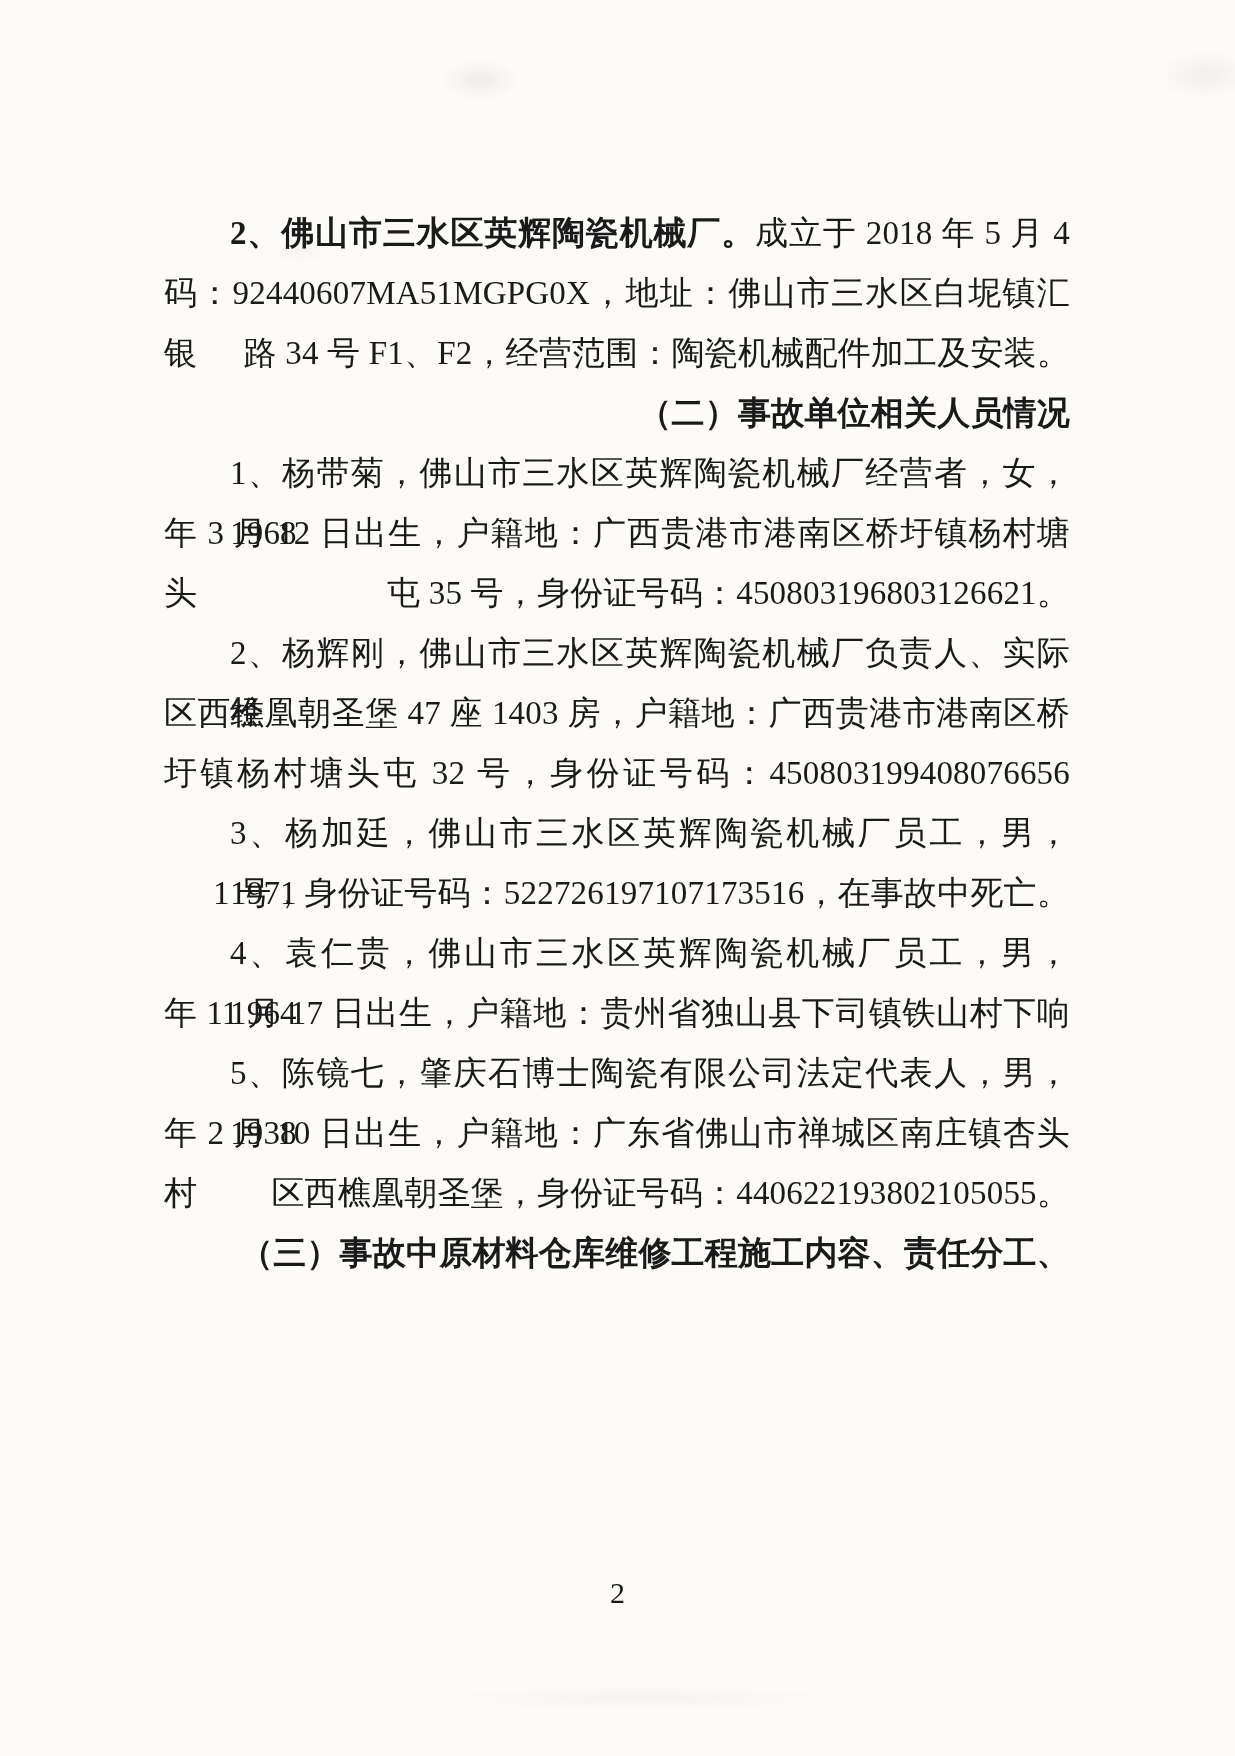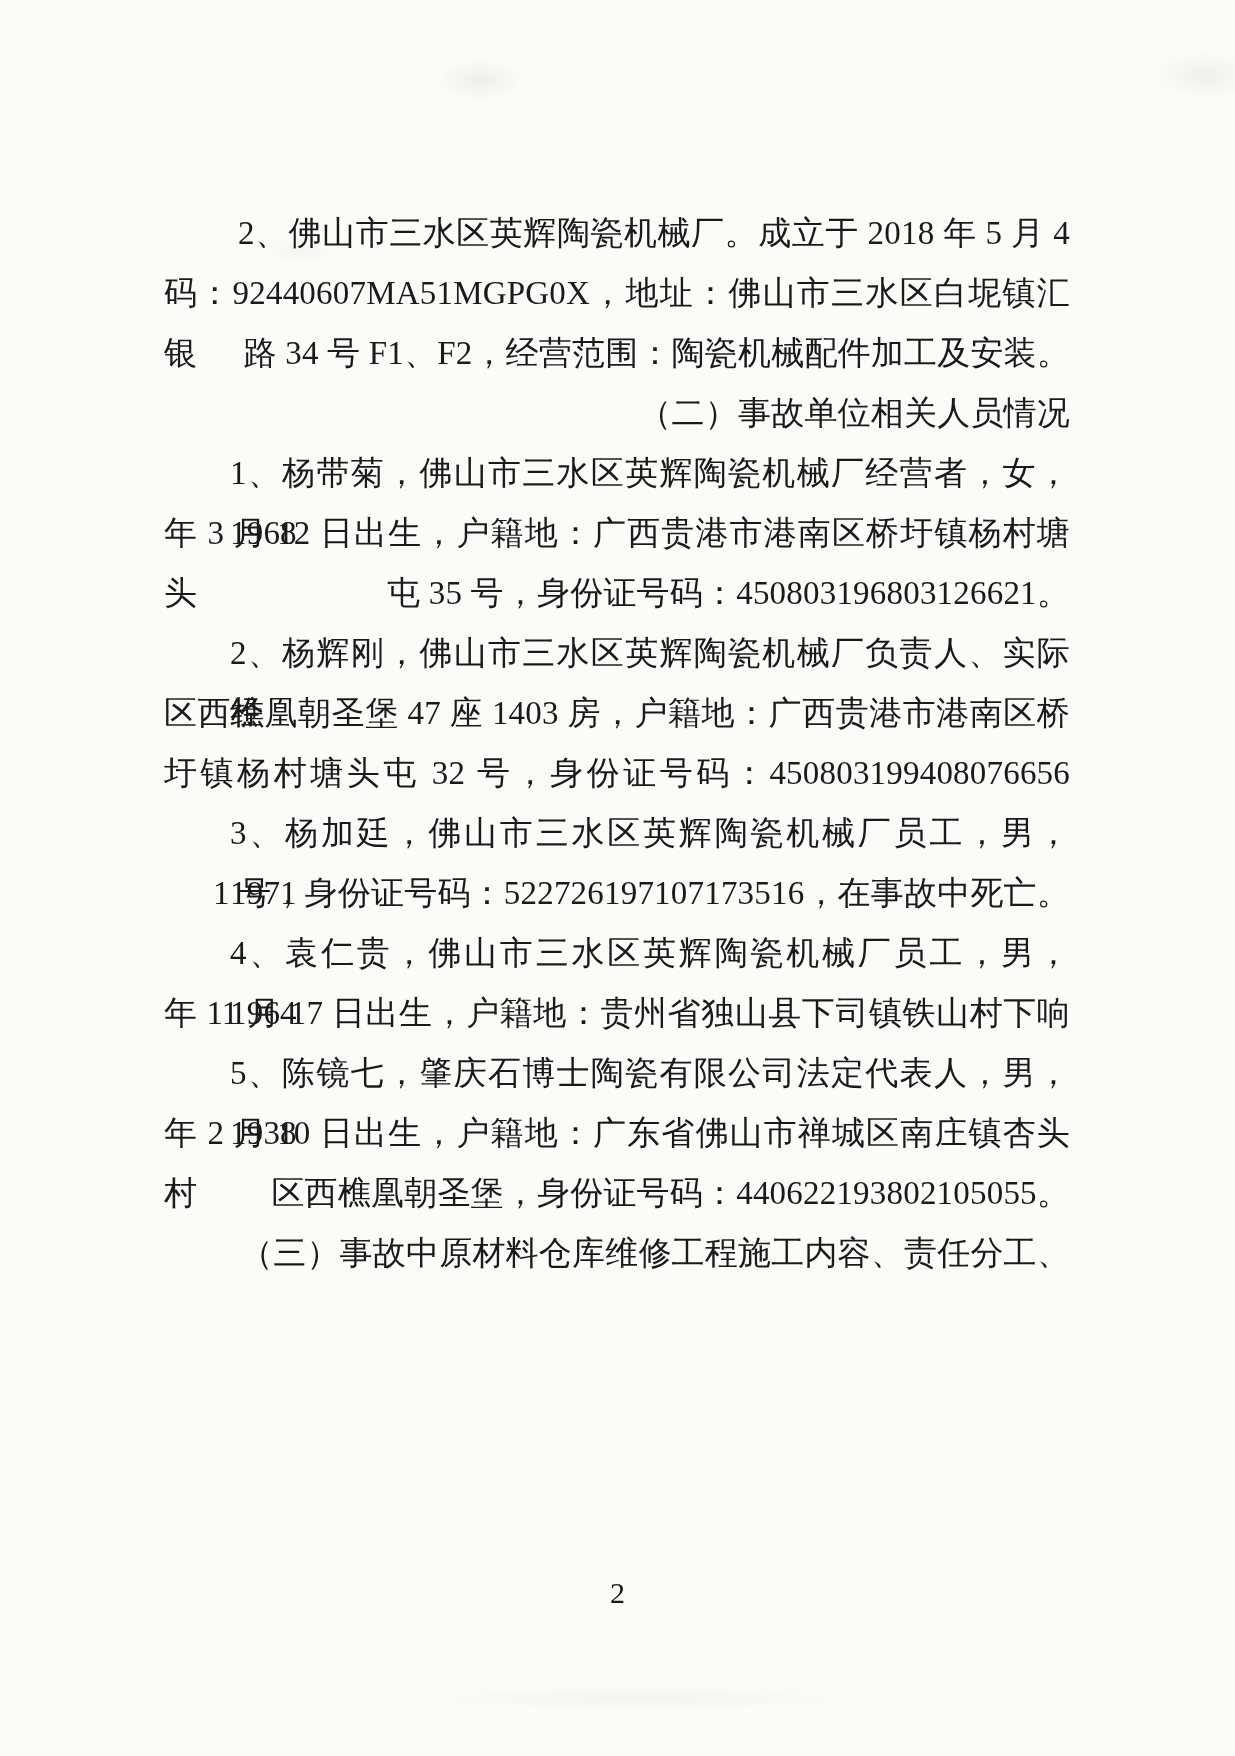--- a/index.html
+++ b/index.html
@@ -41,22 +41,21 @@
     overflow: visible;
   }
   .line.just {
     text-align: justify;
     text-align-last: justify;
   }
   .line.indent {
     padding-left: 66px;
   }
   .line.bold, .b {
-    font-weight: 400;
-    margin-left: 8px;
+    font-weight: 700;
   }
   .page-number {
     position: absolute;
     top: 1576px;
     left: 0;
     width: 100%;
     text-align: center;
     font-size: 30px;
     line-height: 34px;
   }

